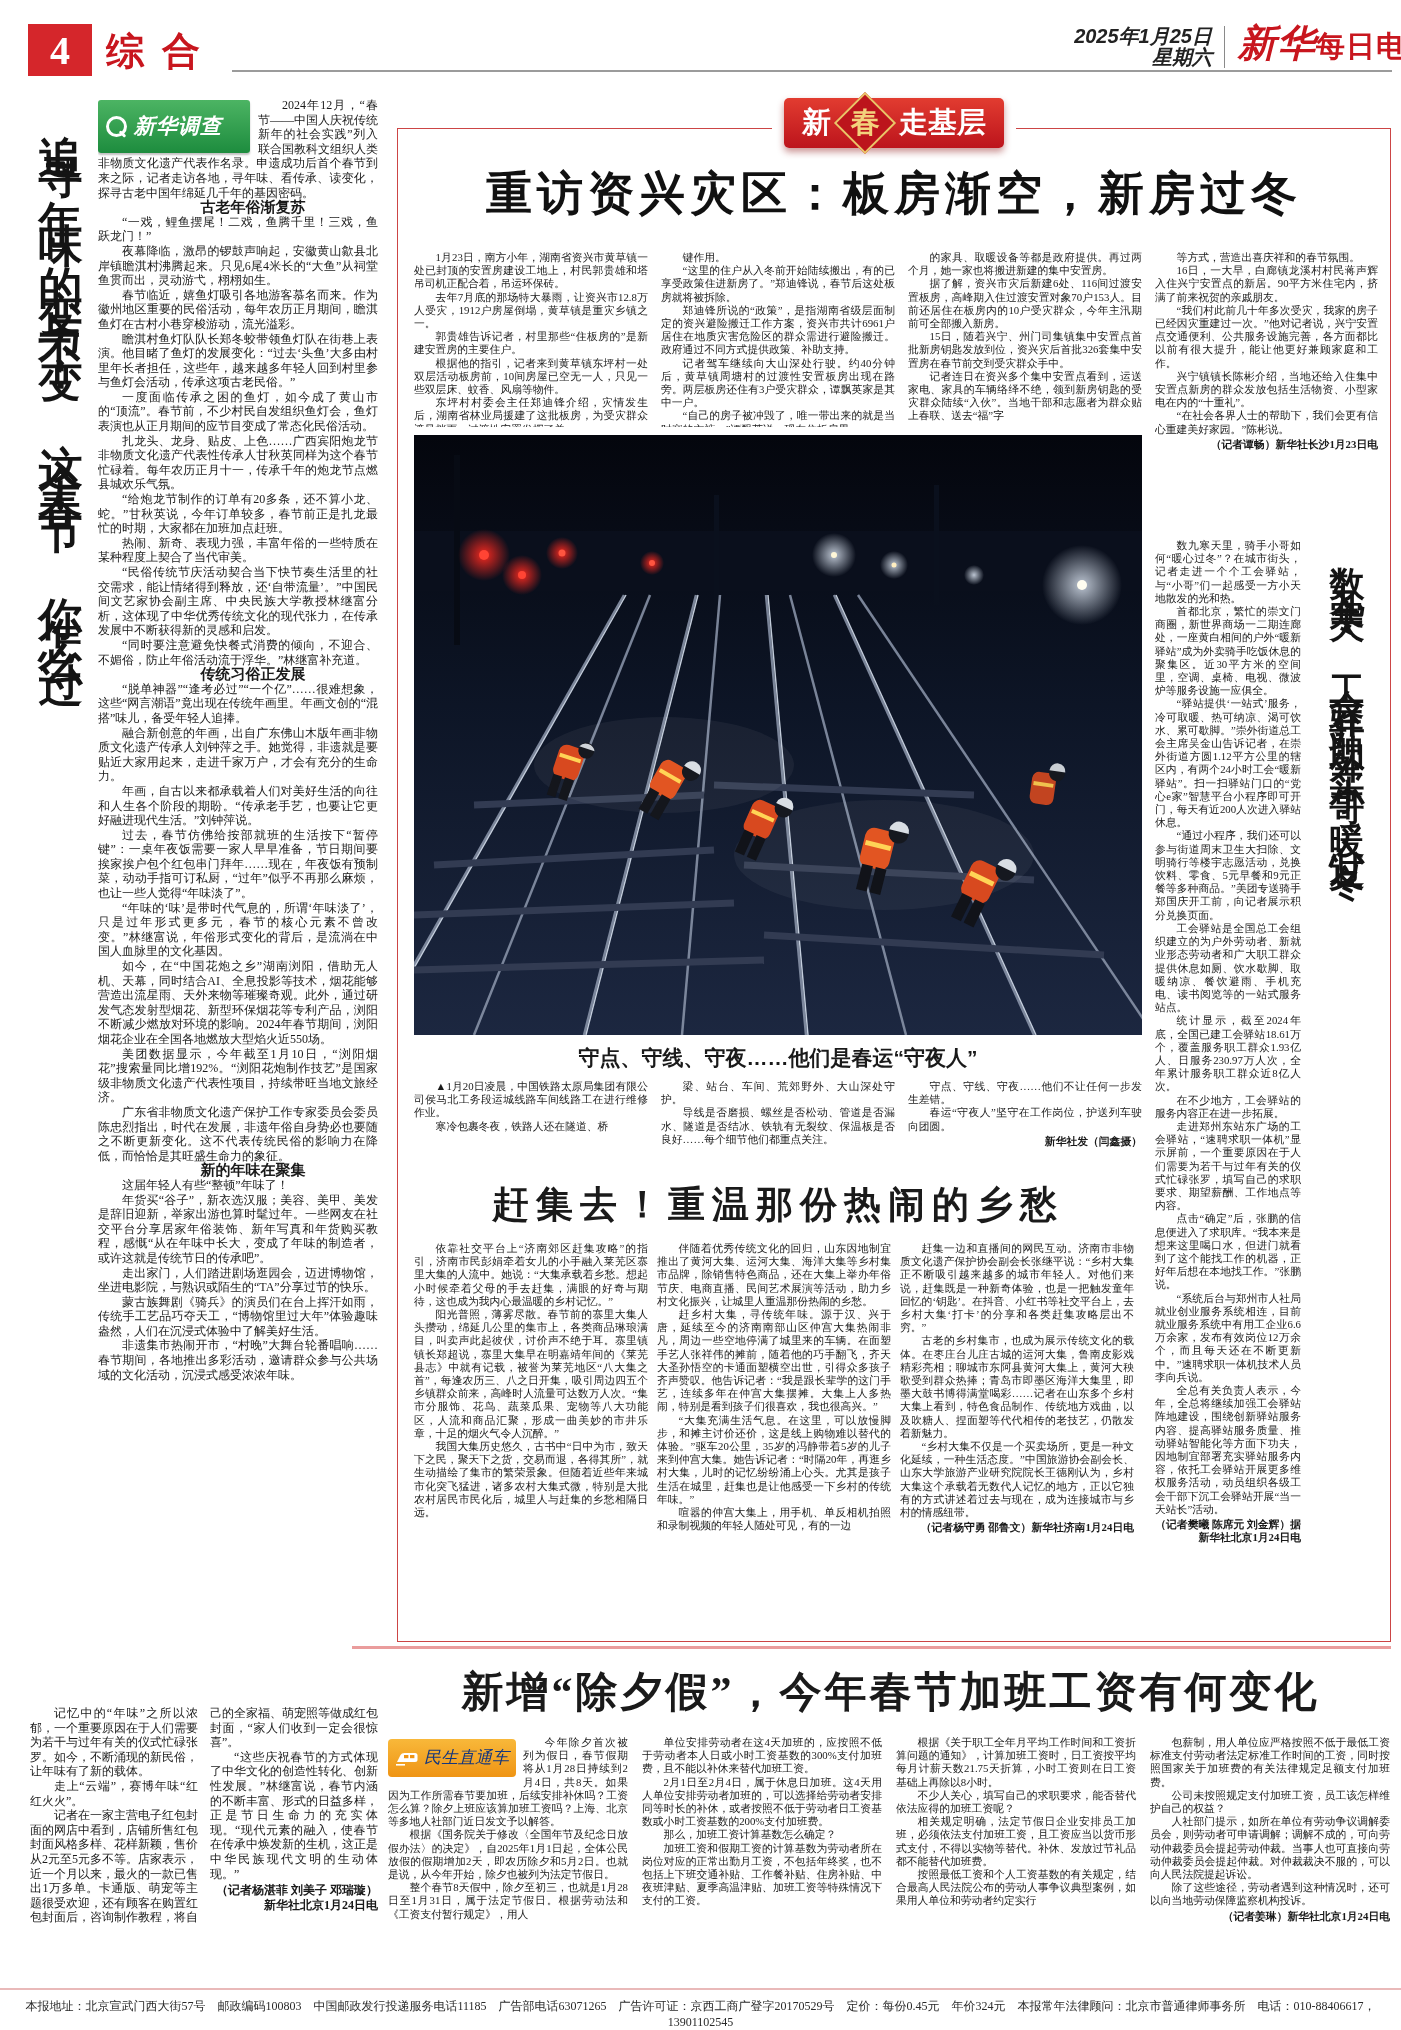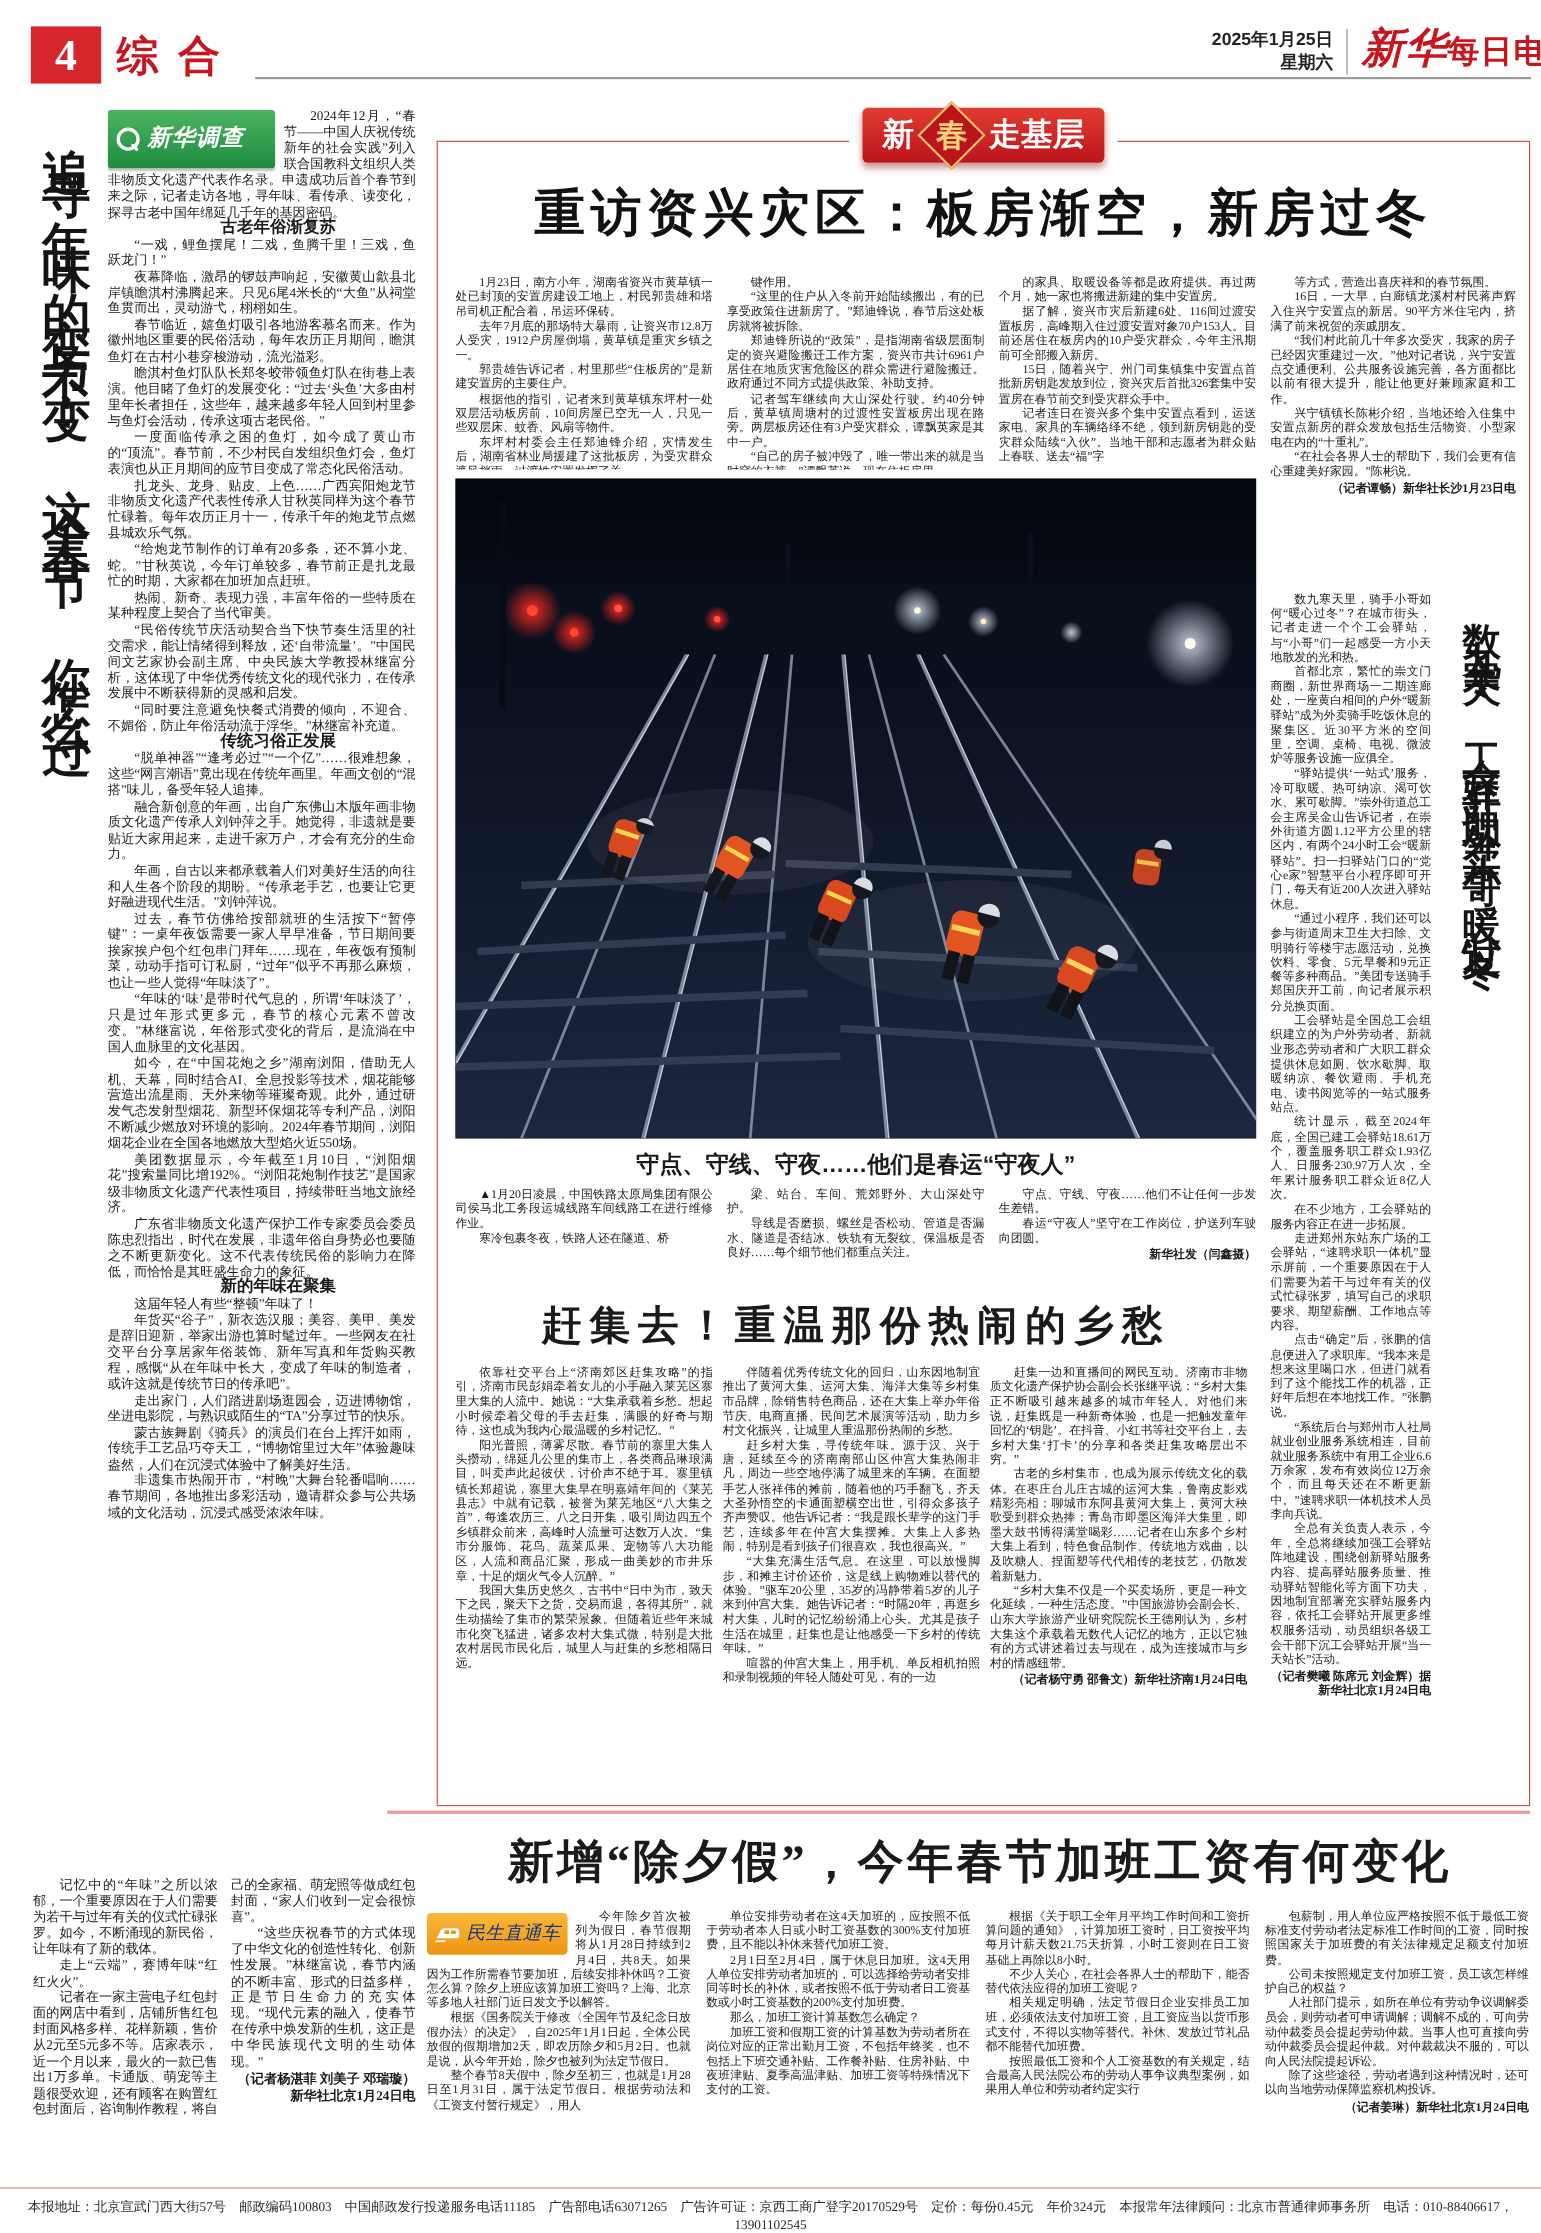--- a/index.html
+++ b/index.html
@@ -5,21 +5,21 @@
   html,body{margin:0;padding:0;background:#e9e9e9;}
   #page{position:relative;width:1401px;height:2030px;background:#ffffff;overflow:hidden;
         font-family:"Liberation Serif","DejaVu Serif",serif;color:#1a1a1a;}
   .abs{position:absolute;}
   
   #pagenum{left:28px;top:24px;width:64px;height:52px;background:#d5262b;color:#fff;
            font-size:40px;font-weight:bold;display:flex;align-items:center;justify-content:center;}
   #section-title{left:106px;top:26px;font-size:38px;font-weight:900;color:#c8161e;letter-spacing:18px;}
   #header-rule{left:232px;top:70px;width:1160px;height:2px;background:#9b9b9b;}
   #date-block{left:1000px;top:26px;width:212px;text-align:right;font-family:"Liberation Sans",sans-serif;
-              font-size:16px;font-weight:bold;color:#222;line-height:21px;}
+              font-size:20px;font-weight:bold;color:#222;line-height:21px;font-style:italic;}
   #date-div{left:1224px;top:26px;width:1px;height:42px;background:#8a8a8a;}
   #masthead{left:1238px;top:18px;width:160px;color:#c8161e;white-space:nowrap;}
   #masthead .x{font-size:38px;font-weight:900;font-style:italic;letter-spacing:1px;}
   #masthead .m{font-size:29px;font-weight:900;letter-spacing:1px;}
   
   .body-col{font-size:10.8px;line-height:13.2px;text-align:justify;overflow:hidden;}
   .body-col p{margin:0;text-indent:2em;}
   .byline{font-weight:bold;text-align:right;margin-top:2px;}
   .subhead{font-family:"Liberation Sans",sans-serif;font-weight:bold;font-size:15px;
            text-align:center;margin:9px 0 7px;text-indent:0;}
@@ -429,21 +429,21 @@
           </div>
       </div>
       <div class="body-col">
           <p>单位安排劳动者在这4天加班的，应按照不低于劳动者本人日或小时工资基数的300%支付加班费，且不能以补休来替代加班工资。</p>
           <p>2月1日至2月4日，属于休息日加班。这4天用人单位安排劳动者加班的，可以选择给劳动者安排同等时长的补休，或者按照不低于劳动者日工资基数或小时工资基数的200%支付加班费。</p>
           <p>那么，加班工资计算基数怎么确定？</p>
           <p>加班工资和假期工资的计算基数为劳动者所在岗位对应的正常出勤月工资，不包括年终奖，也不包括上下班交通补贴、工作餐补贴、住房补贴、中夜班津贴、夏季高温津贴、加班工资等特殊情况下支付的工资。</p>
         </div>
       <div class="body-col">
           <p>根据《关于职工全年月平均工作时间和工资折算问题的通知》，计算加班工资时，日工资按平均每月计薪天数21.75天折算，小时工资则在日工资基础上再除以8小时。</p>
-          <p>不少人关心，在社会各界人士的帮助下，能否替代依法应得的加班工资呢？</p>
+          <p>不少人关心，填写自己的求职要求，能否替代依法应得的加班工资呢？</p>
           <p>相关规定明确，法定节假日企业安排员工加班，必须依法支付加班工资，且工资应当以货币形式支付，不得以实物等替代。补休、发放过节礼品都不能替代加班费。</p>
           <p>按照最低工资和个人工资基数的有关规定，结合最高人民法院公布的劳动人事争议典型案例，如果用人单位和劳动者约定实行</p>
         </div>
       <div class="body-col">
         <div>
             <p>包薪制，用人单位应严格按照不低于最低工资标准支付劳动者法定标准工作时间的工资，同时按照国家关于加班费的有关法律规定足额支付加班费。</p>
             <p>公司未按照规定支付加班工资，员工该怎样维护自己的权益？</p>
             <p>人社部门提示，如所在单位有劳动争议调解委员会，则劳动者可申请调解；调解不成的，可向劳动仲裁委员会提起劳动仲裁。当事人也可直接向劳动仲裁委员会提起仲裁。对仲裁裁决不服的，可以向人民法院提起诉讼。</p>
             <p>除了这些途径，劳动者遇到这种情况时，还可以向当地劳动保障监察机构投诉。</p>
           </div>

